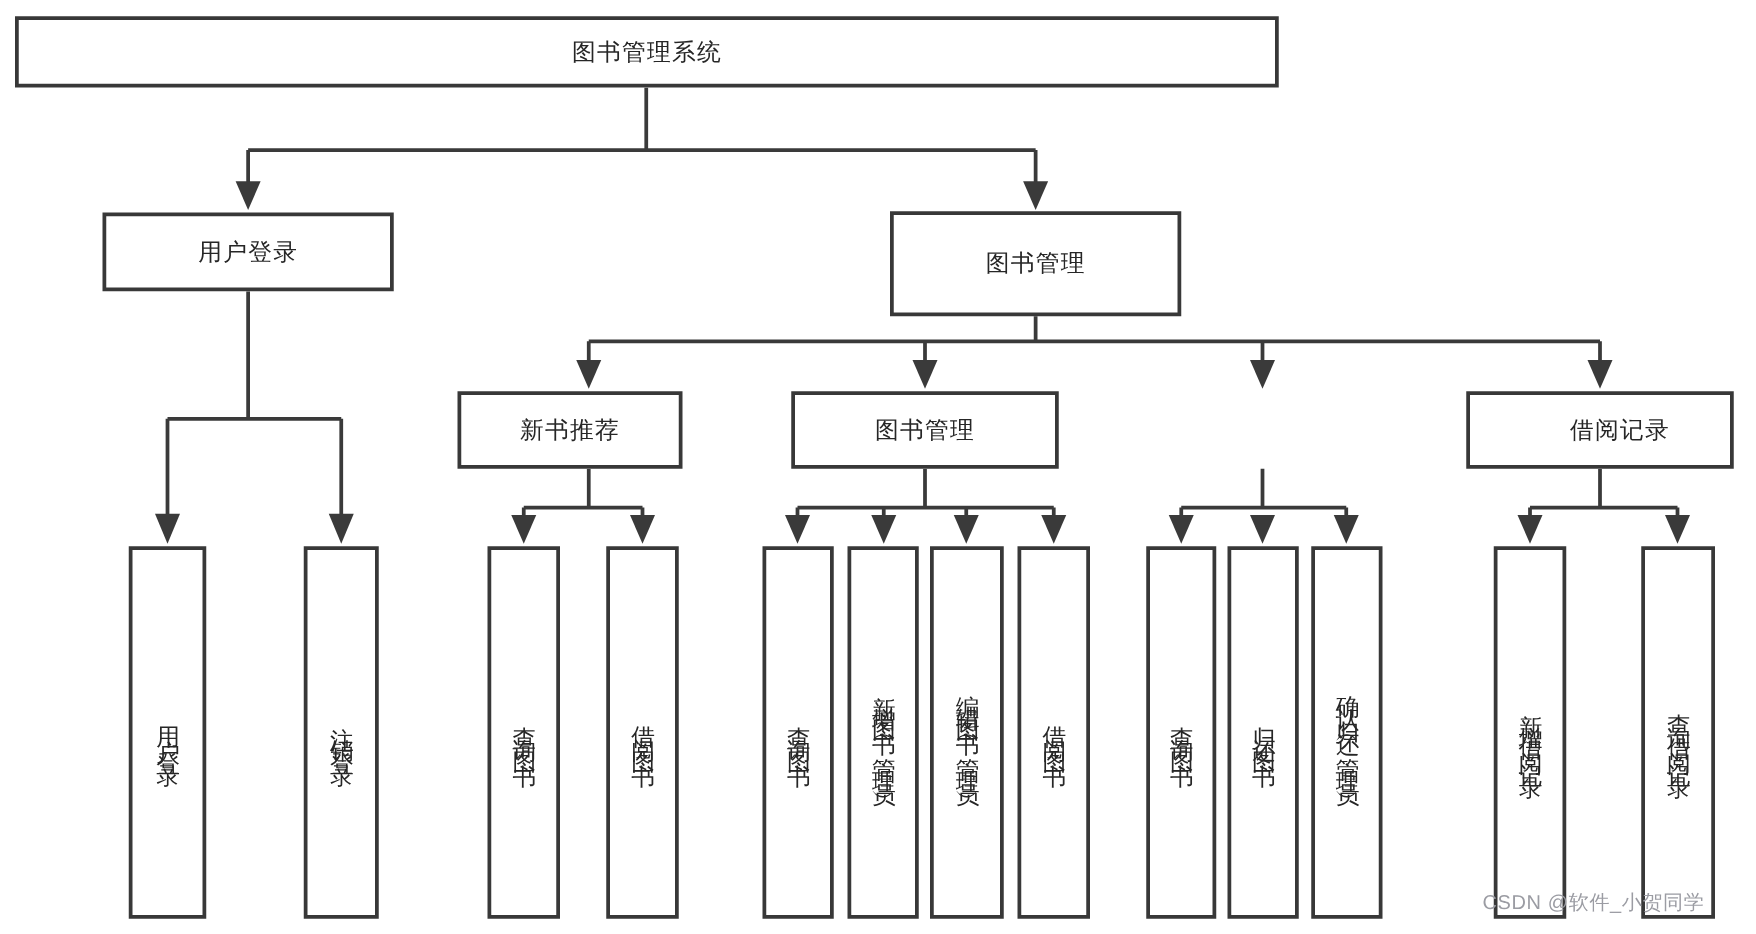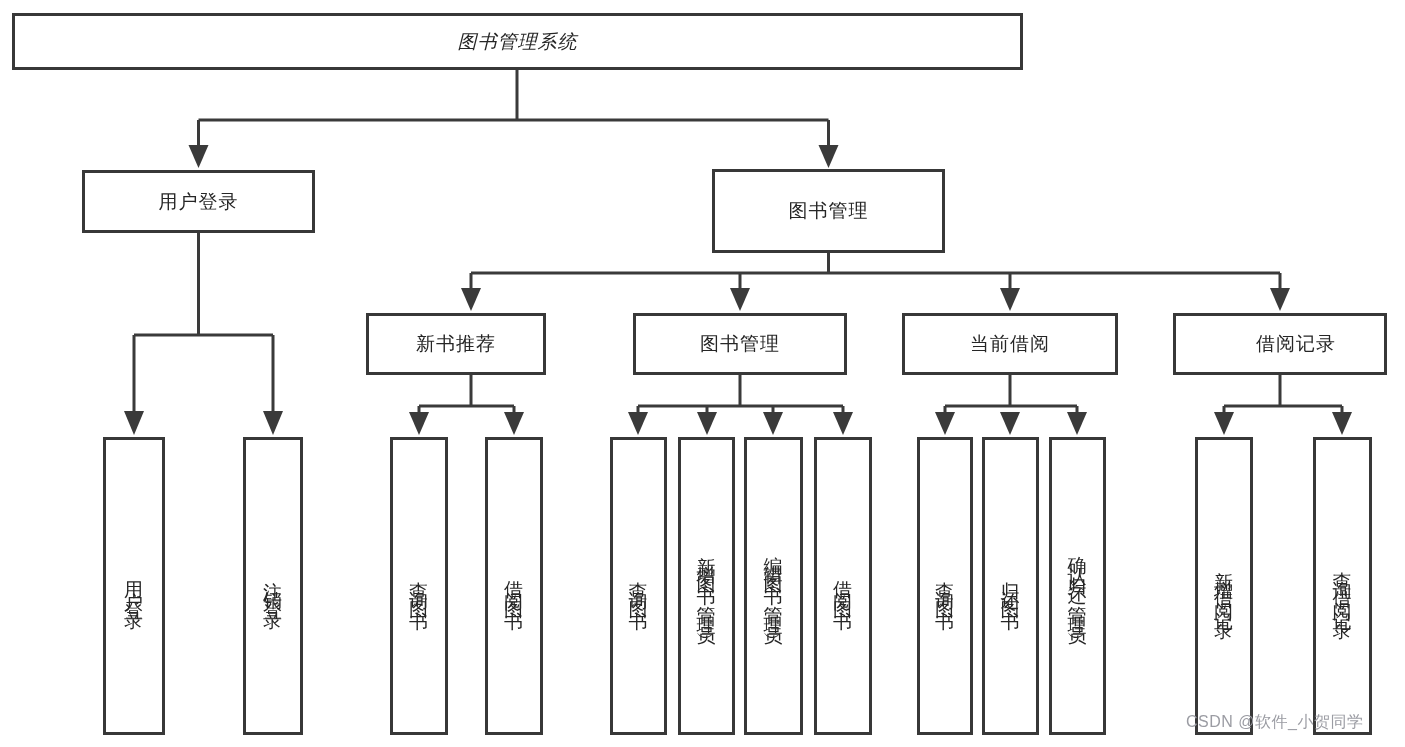--- a/index.html
+++ b/index.html
@@ -109,39 +109,36 @@
       <polygon points="1067,412 1087,412 1077,435"></polygon>
     </g>
 
     <g>
       <path d="M1280 375 V406 M1224 406 H1342 M1224 406 V413 M1342 406 V413"></path>
       <polygon points="1214,412 1234,412 1224,435"></polygon>
       <polygon points="1332,412 1352,412 1342,435"></polygon>
     </g>
   </svg>
 
-  <div class="node" style="left:12px; top:13px; width:1011px; height:57px;font-style:italic;">
+  <div class="node" style="left:12px; top:13px; width:1011px; height:57px;">
     <span class="lbl">图书管理系统</span>
   </div>
 
   <div class="node" style="left:82px; top:170px; width:233px; height:63px;">
     <span class="lbl">用户登录</span>
   </div>
   <div class="node" style="left:712px; top:169px; width:233px; height:84px;">
     <span class="lbl">图书管理</span>
   </div>
 
   <div class="node" style="left:366px; top:313px; width:180px; height:62px;">
     <span class="lbl">新书推荐</span>
   </div>
   <div class="node" style="left:633px; top:313px; width:214px; height:62px;">
     <span class="lbl">图书管理</span>
-  </div>
-  <div class="node" style="left:902px; top:313px; width:216px; height:62px;">
-    <span class="lbl">当前借阅</span>
   </div>
   <div class="node" style="left:1173px; top:313px; width:214px; height:62px;padding-left:32px;">
     <span class="lbl">借阅记录</span>
   </div>
 
   <div class="node vnode" style="left:103px; top:437px; width:62px; height:298px;">
     <span class="lbl">用户登录</span>
   </div>
   <div class="node vnode" style="left:243px; top:437px; width:60px; height:298px;">
     <span class="lbl">注销登录</span>

